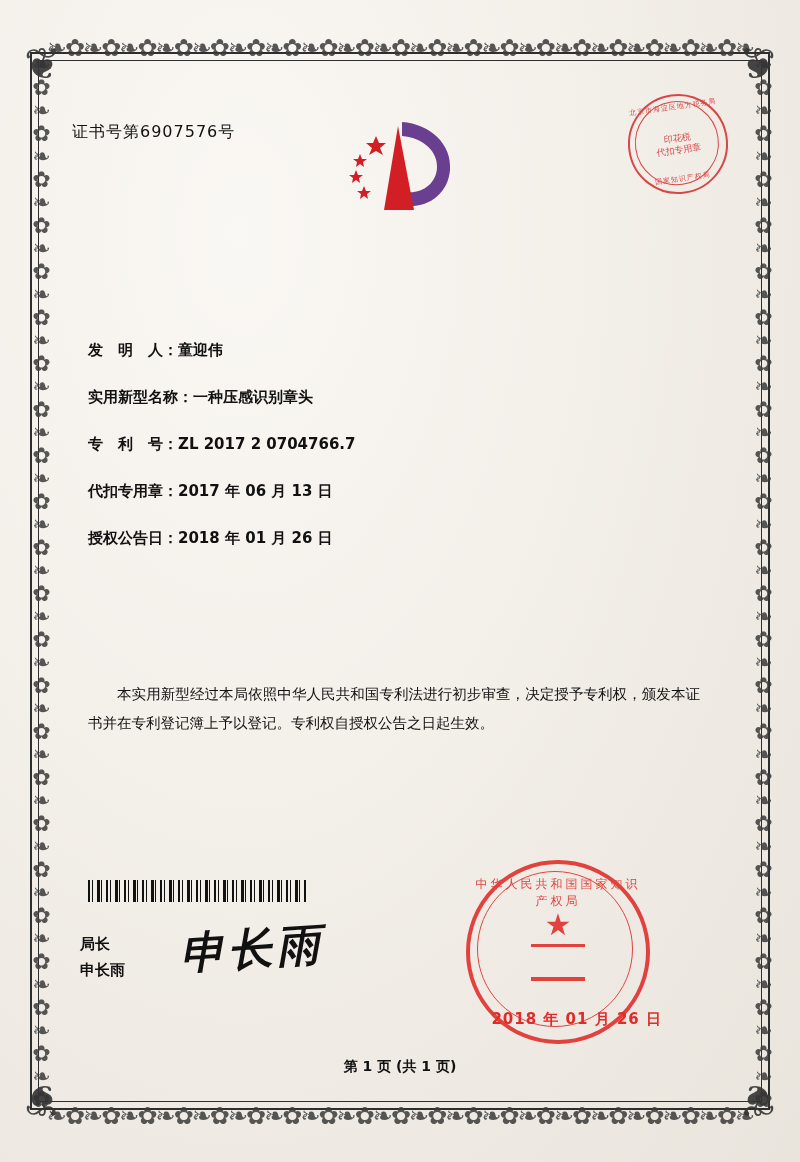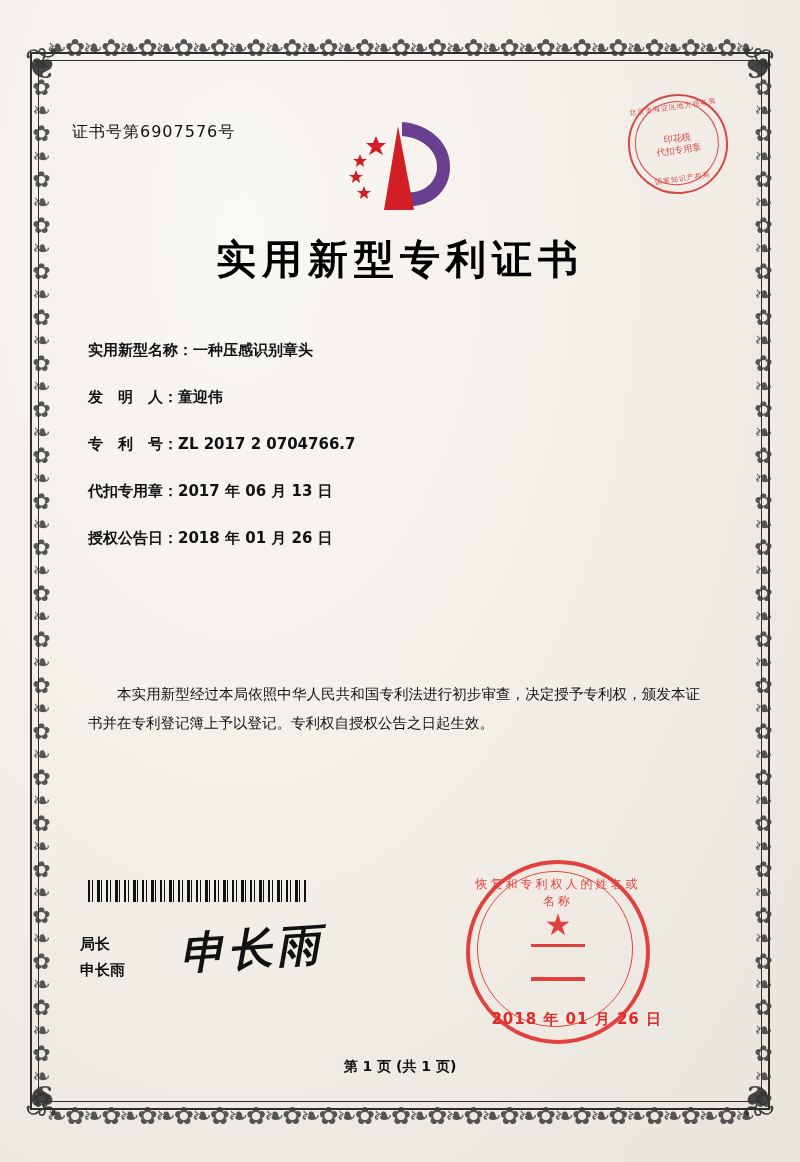--- a/index.html
+++ b/index.html
@@ -320,28 +320,27 @@
       </svg>
     </div>
 
     <div class="seal-top">
       <div class="ring"></div>
       <div class="arc">北京市海淀区地方税务局</div>
       <div class="mid">印花税<br>代扣专用章</div>
       <div class="bot">国家知识产权局</div>
     </div>
 
-    <div class="title">实用新型专利证书</div>
 
     <div class="fields">
       <div class="field">
+        <span class="label">发　明　人：</span><span class="value">童迎伟</span>
+      </div>
+      <div class="field">
         <span class="label">实用新型名称：</span><span class="value">一种压感识别章头</span>
-      </div>
-      <div class="field">
-        <span class="label">发　明　人：</span><span class="value">童迎伟</span>
       </div>
       <div class="field">
         <span class="label">专　利　号：</span><span class="value">ZL 2017 2 0704766.7</span>
       </div>
       <div class="field">
         <span class="label">代扣专用章：</span><span class="value">2017 年 06 月 13 日</span>
       </div>
       <div class="field">
         <span class="label">授权公告日：</span><span class="value">2018 年 01 月 26 日</span>
       </div>
@@ -354,21 +353,21 @@
     <div class="barcode"></div>
 
     <div class="signature-block">
       <div>局长</div>
       <div>申长雨</div>
     </div>
     <div class="hand-sign">申长雨</div>
 
     <div class="seal-main">
       <div class="ring2"></div>
-      <div class="top-arc">恢复和专利权人的姓名或名称</div>
+      <div class="top-arc">中华人民共和国国家知识产权局</div>
       <div class="star">★</div>
       <div class="emblem"></div>
     </div>
     <div class="seal-date">2018 年 01 月 26 日</div>
 
     <div class="footer">第 1 页 (共 1 页)</div>
   </div>
 </div>
 
 </body></html>

